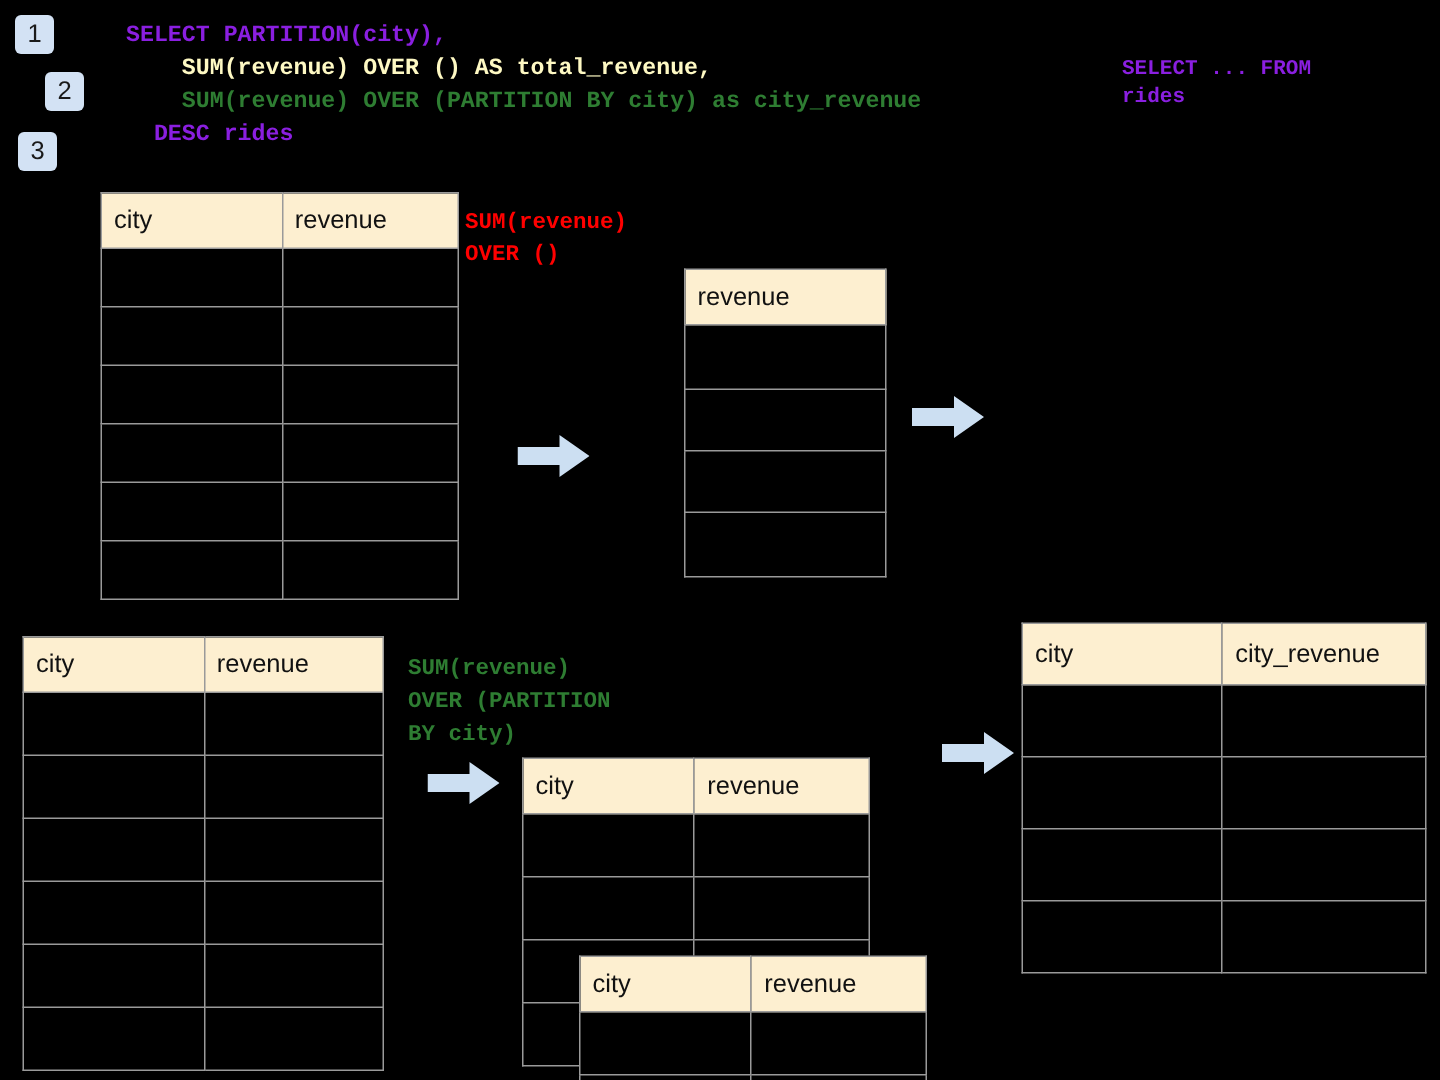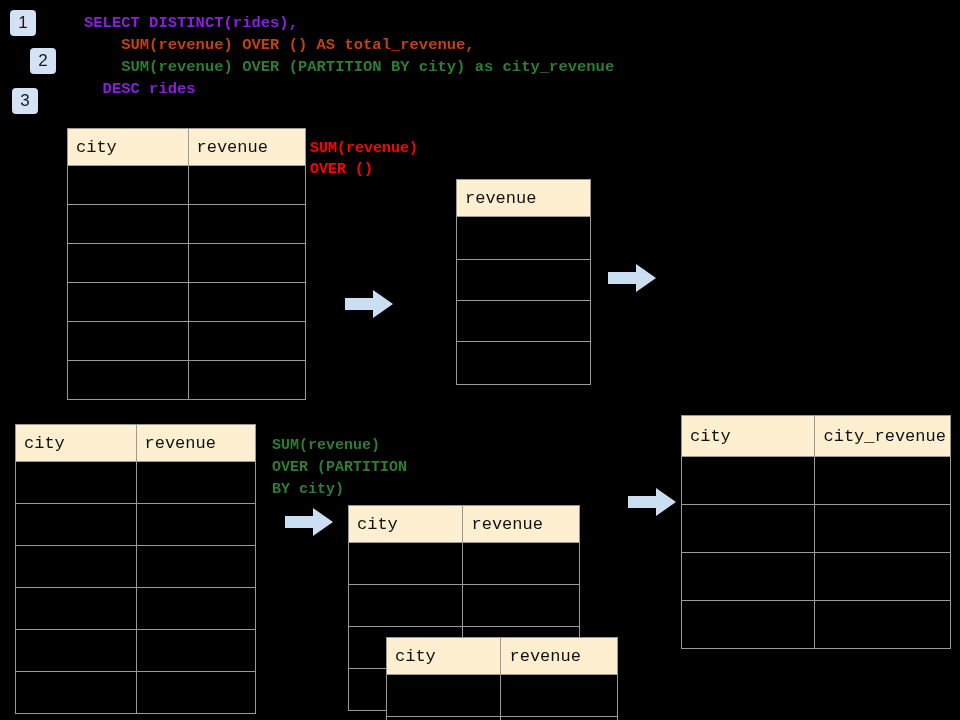--- a/index.html
+++ b/index.html
@@ -35,21 +35,21 @@
   .code {
     position: absolute;
     font-family: "Liberation Mono", monospace;
     font-size: 15.5px;
     line-height: 22px;
     white-space: pre;
     font-weight: bold;
     letter-spacing: 0px;
   }
   .code.purple { color: #8a1fe0; }
-  .code.red    { color: #c2410c; }
+  .code.red    { color: #fef9c3; }
   .code.green  { color: #2e7d32; }
 
   .note {
     position: absolute;
     font-family: "Liberation Mono", monospace;
     font-size: 14px;
     line-height: 19px;
     white-space: pre;
     font-weight: bold;
   }
@@ -65,21 +65,21 @@
     table-layout: fixed;
   }
   .tbl th, .tbl td {
     border: 1px solid #9a9a9a;
     padding: 0;
     margin: 0;
   }
   .tbl th {
     background: #fdefd0;
     color: #111111;
-    font-family: Liberation Mono, monospace;
+    font-family: Liberation Sans, sans-serif;
     font-size: 17px;
     font-weight: normal;
     text-align: left;
     padding: 4px 8px;
     height: 28px;
     vertical-align: middle;
   }
   .tbl td {
     background: #000000;
     height: 38px;
@@ -92,25 +92,27 @@
 </style>
 </head>
 <body>
 
 <div id="canvas">
 
   <div class="badge" style="left:10px; top:10px;">1</div>
   <div class="badge" style="left:30px; top:48px;">2</div>
   <div class="badge" style="left:12px; top:88px;">3</div>
 
-  <div class="code purple" style="left:84px; top:12px;">SELECT DISTINCT(rides),</div>
+  <div class="code purple" style="left:84px; top:12px;">SELECT PARTITION(city),</div>
   <div class="code red" style="left:84px; top:34px;">    SUM(revenue) OVER () AS total_revenue,</div>
   <div class="code green" style="left:84px; top:56px;">    SUM(revenue) OVER (PARTITION BY city) as city_revenue</div>
   <div class="code purple" style="left:84px; top:78px;">  DESC rides</div>
 
+  <div class="note purple" style="left:748px; top:37px;">SELECT ... FROM
+rides</div>
 
   <div class="note red" style="left:310px; top:138px; font-size:15px; line-height:21px;">SUM(revenue)
 OVER ()</div>
 
   <div class="note green" style="left:272px; top:435px; font-size:15px; line-height:22px;">SUM(revenue)
 OVER (PARTITION
 BY city)</div>
 
   <table class="tbl" style="left:67px; top:128px; width:239px;">
     <colgroup>

